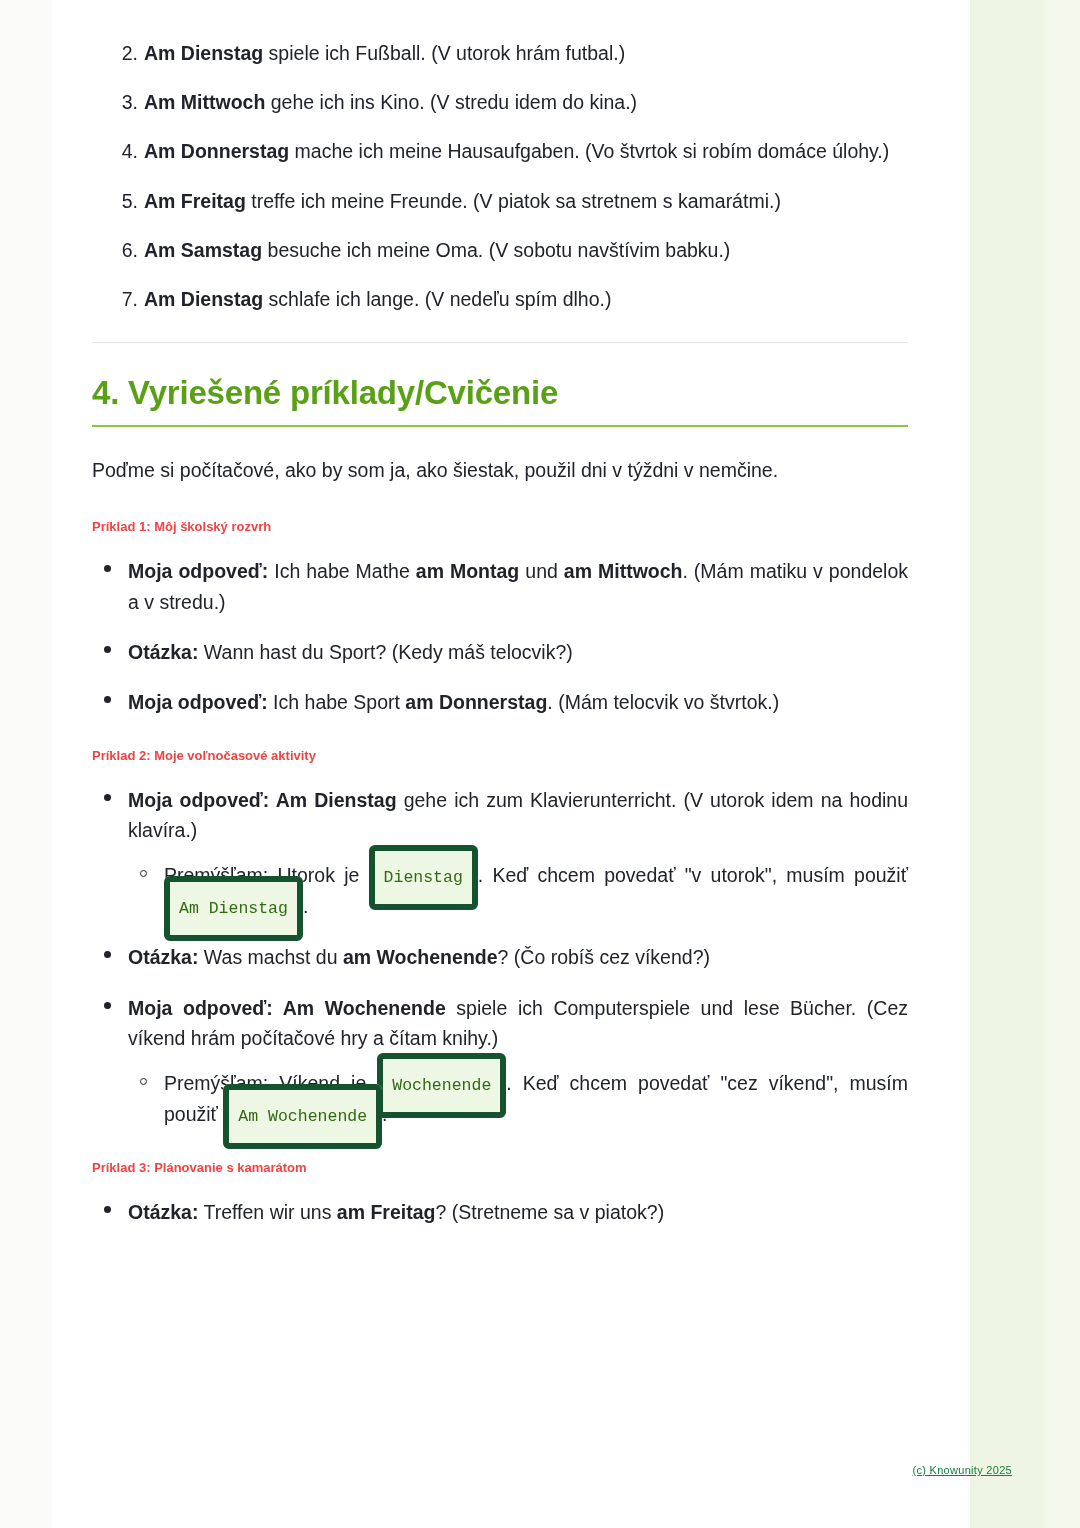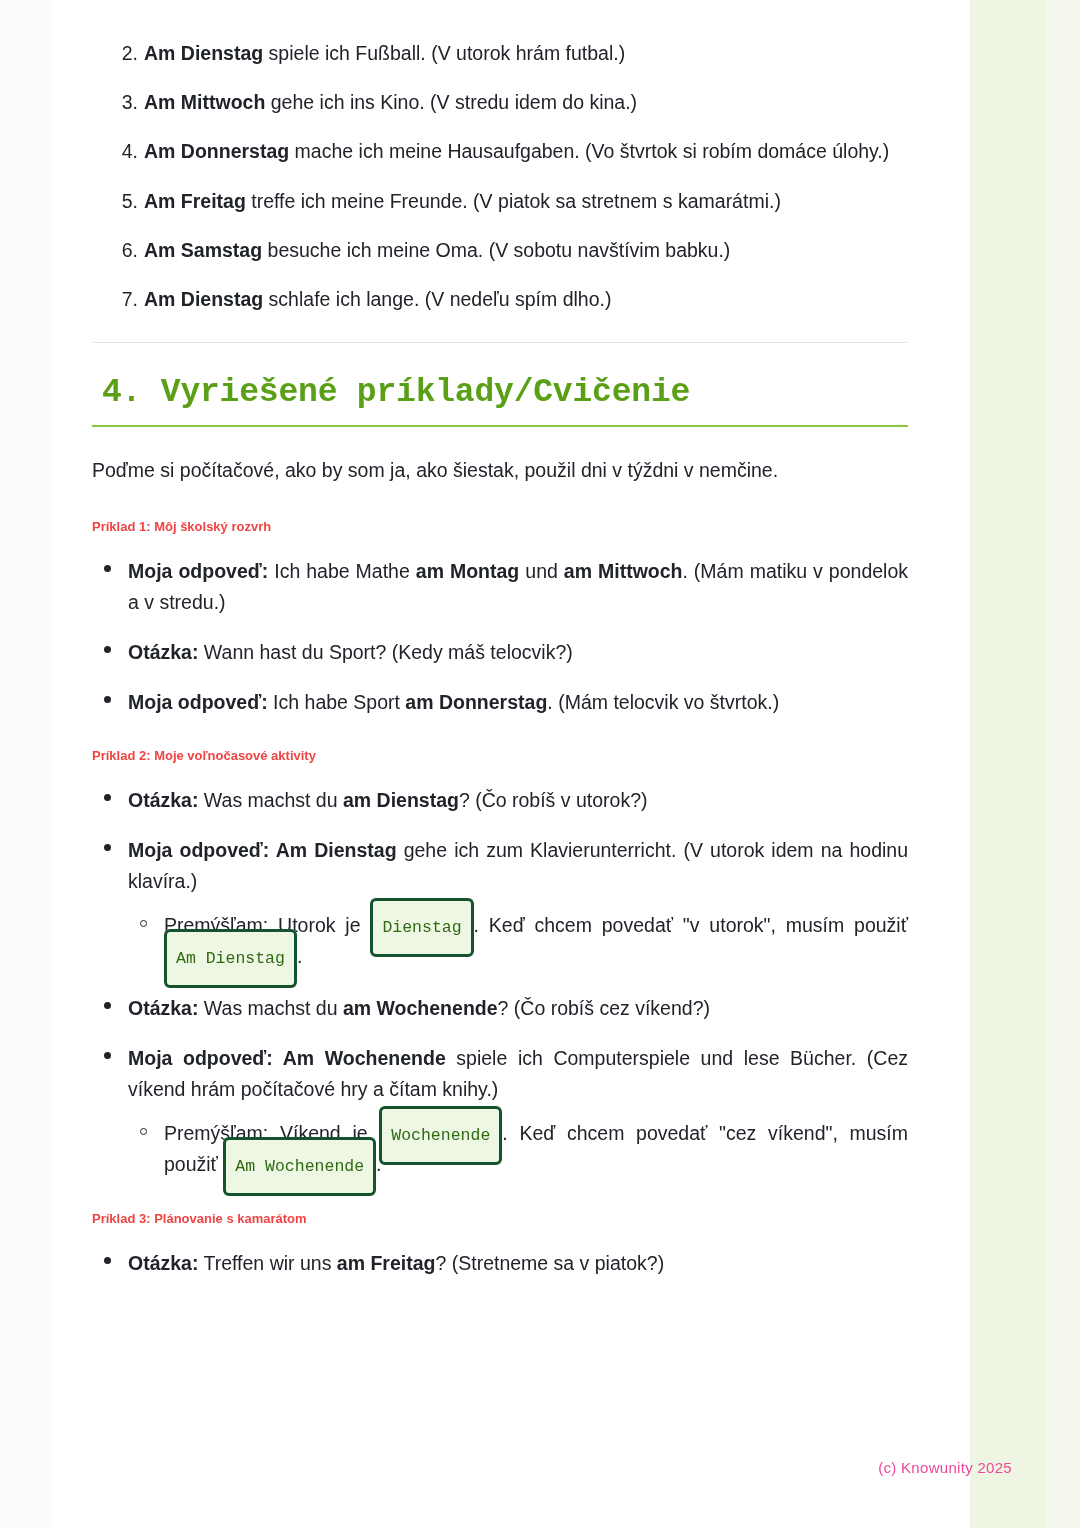--- a/index.html
+++ b/index.html
@@ -85,23 +85,22 @@
     border: none;
     border-top: 1px solid #e3e6e0;
     margin: 28px 0 30px 0;
   }
 
   h2.section-title {
     font-size: 33px;
     line-height: 1.2;
     font-weight: bold;
     color: #5aa017;
-    margin: 0 0 12px 10px;
+    margin: 0 0 12px 0;
     letter-spacing: -0.2px;
-    font-family: Liberation Mono, monospace;
   }
   .title-rule {
     border: none;
     border-top: 2px solid #8cc63f;
     margin: 0 0 28px 0;
   }
 
   p.intro {
     font-size: 19.5px;
     line-height: 1.55;
@@ -160,34 +159,35 @@
     border: 1.5px solid #20242a;
     border-radius: 50%;
     box-sizing: border-box;
   }
   .it { }
 
   code.inline {
     font-family: "Liberation Mono", monospace;
     background: #eef7e4;
     color: #2f6a12;
-    border: 3px solid #14532d;
+    border: 6px solid #14532d;
     border-radius: 6px;
     padding: 17px 9px;
     font-size: 16.5px;
     white-space: nowrap;
   }
 
   .watermark {
     position: absolute;
     right: 68px;
     bottom: 52px;
-    font-size: 15px;
-    color: #ec4899;
+    font-size: 11px;
+    color: #15803d;
     letter-spacing: 0.3px;
+    text-decoration: underline;
   }
 </style>
 </head>
 <body>
 
 <div class="page">
   <div class="left-strip"></div>
   <div class="right-strip">
     <div class="right-strip-inner"></div>
   </div>
@@ -239,24 +239,20 @@
         <span class="b">Otázka:</span><span> Wann hast du Sport? (Kedy máš telocvik?)</span>
       </li>
       <li>
         <span class="dot"></span>
         <span class="b">Moja odpoveď:</span><span> Ich habe Sport </span><span class="b">am Donnerstag</span><span>. (Mám telocvik vo štvrtok.)</span>
       </li>
     </ul>
 
     <h3 class="example-title">Príklad 2: Moje voľnočasové aktivity</h3>
     <ul class="bullets">
-      <li>
-        <span class="dot"></span>
-        <span class="b">Otázka:</span><span> Was machst du </span><span class="b">am Dienstag</span><span>? (Čo robíš v utorok?)</span>
-      </li>
       <li class="justify">
         <span class="dot"></span>
         <span class="b">Moja odpoveď: Am Dienstag</span><span> gehe ich zum Klavierunterricht. (V utorok idem na hodinu klavíra.)</span>
         <ul class="sub">
           <li>
             <span class="ring"></span>
             <span class="it">Premýšľam:</span><span> Utorok je </span><code class="inline">Dienstag</code><span>. Keď chcem povedať "v utorok", musím použiť </span><code class="inline">Am Dienstag</code><span>.</span>
           </li>
         </ul>
       </li>

